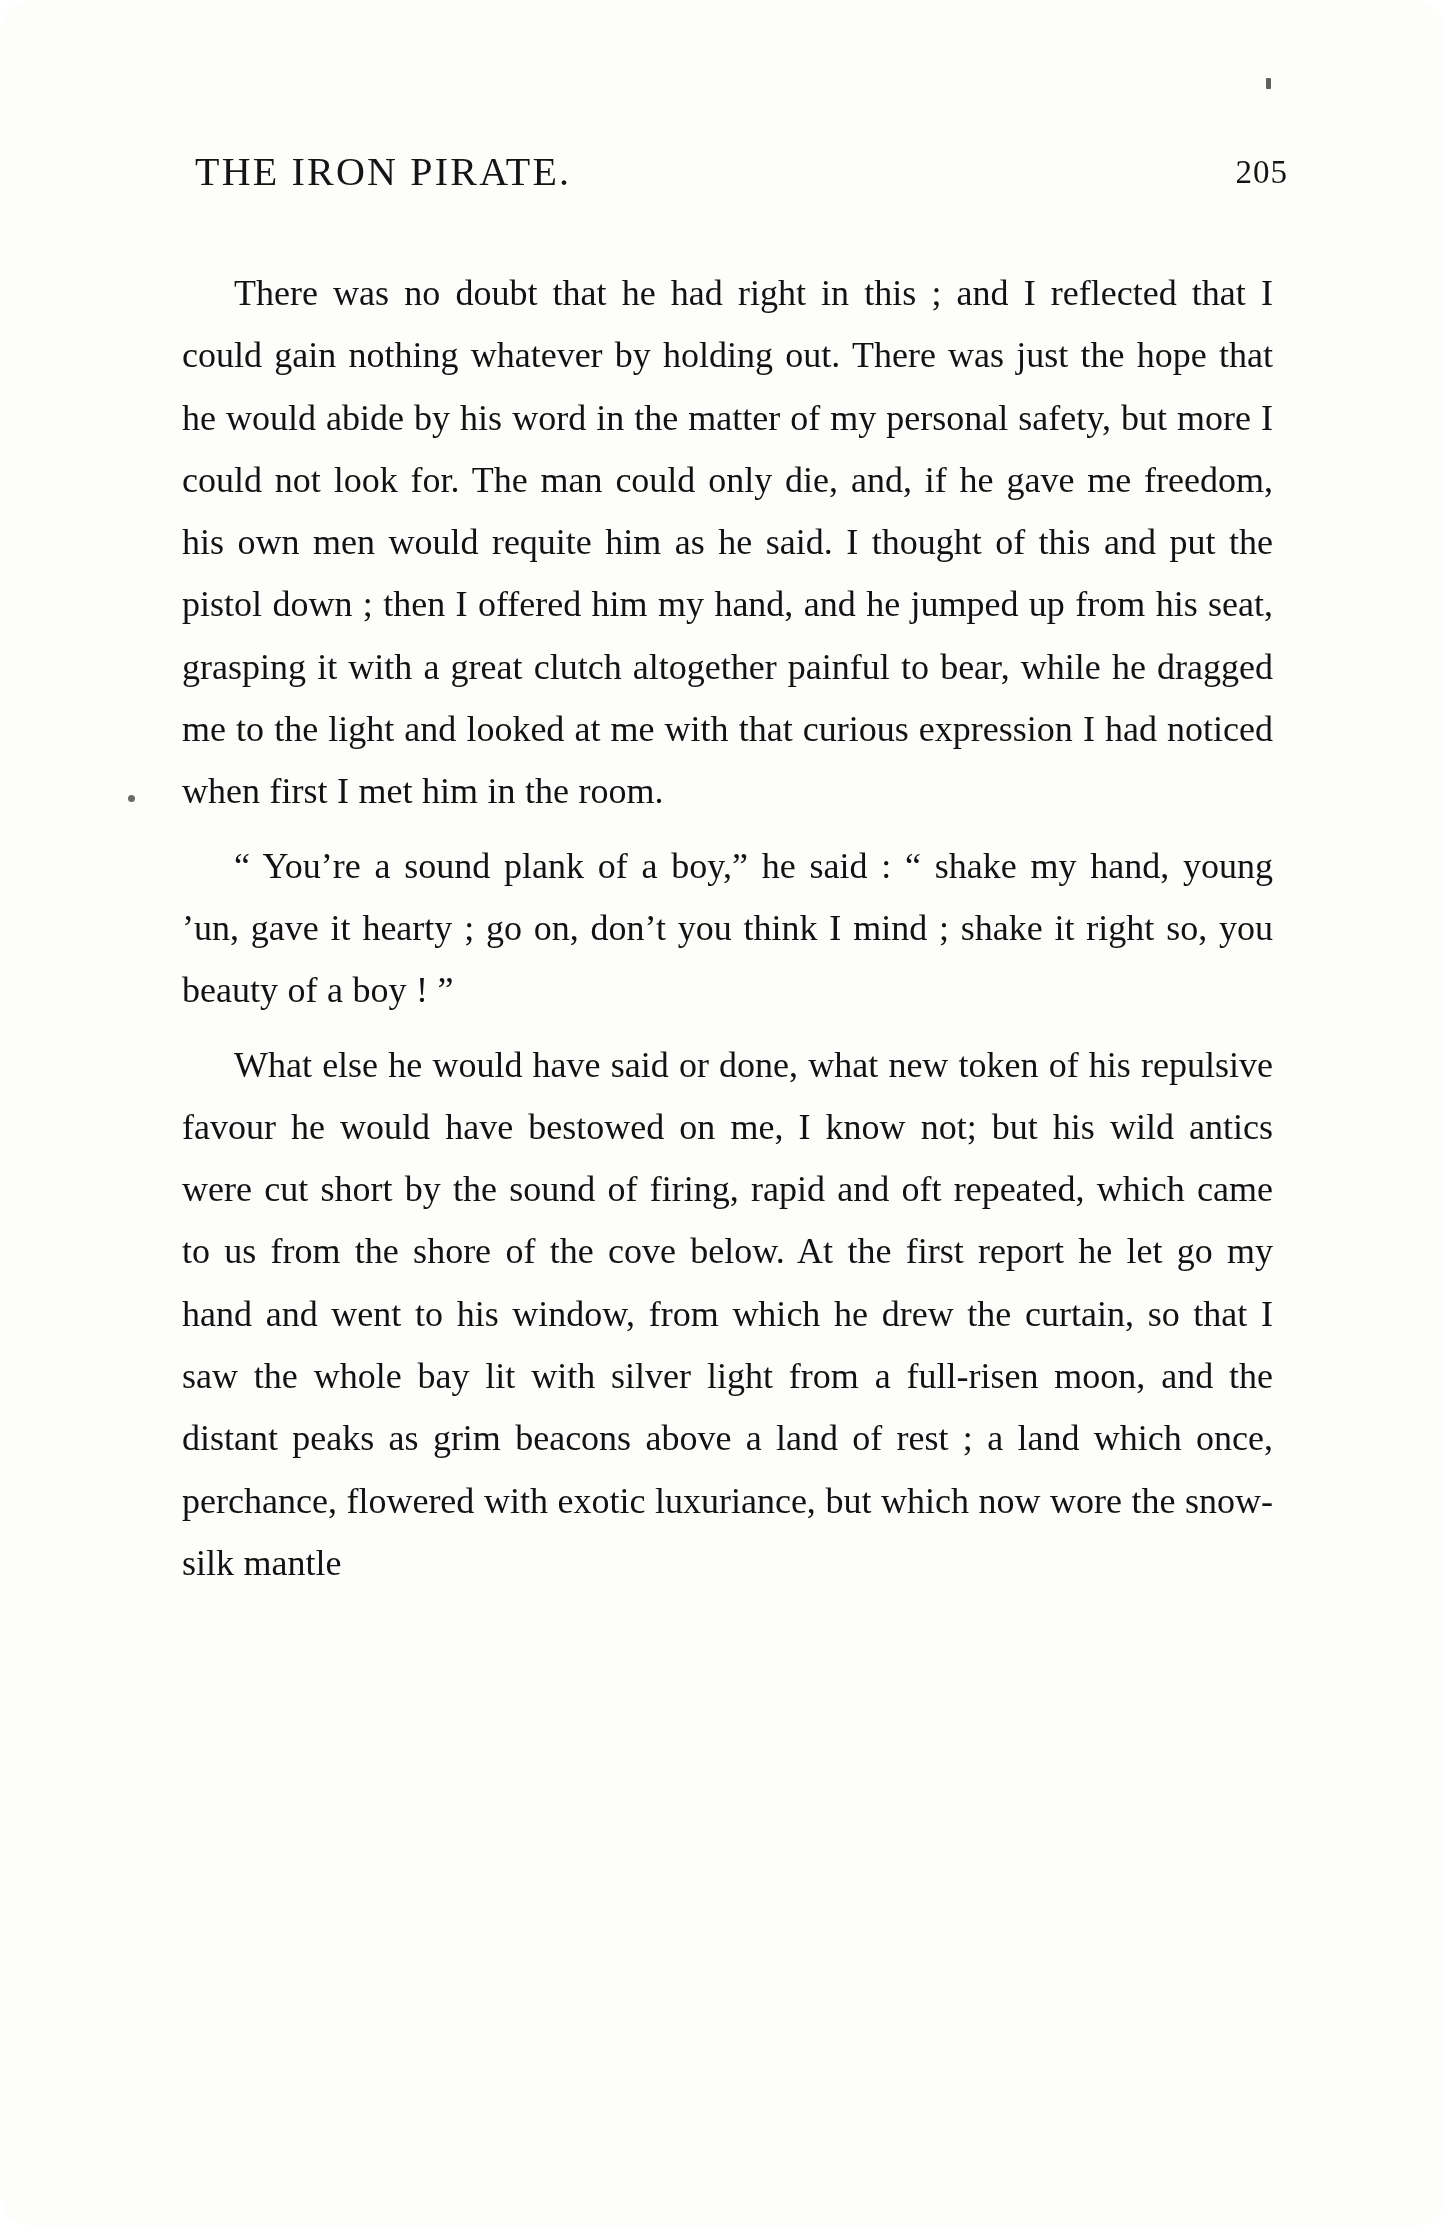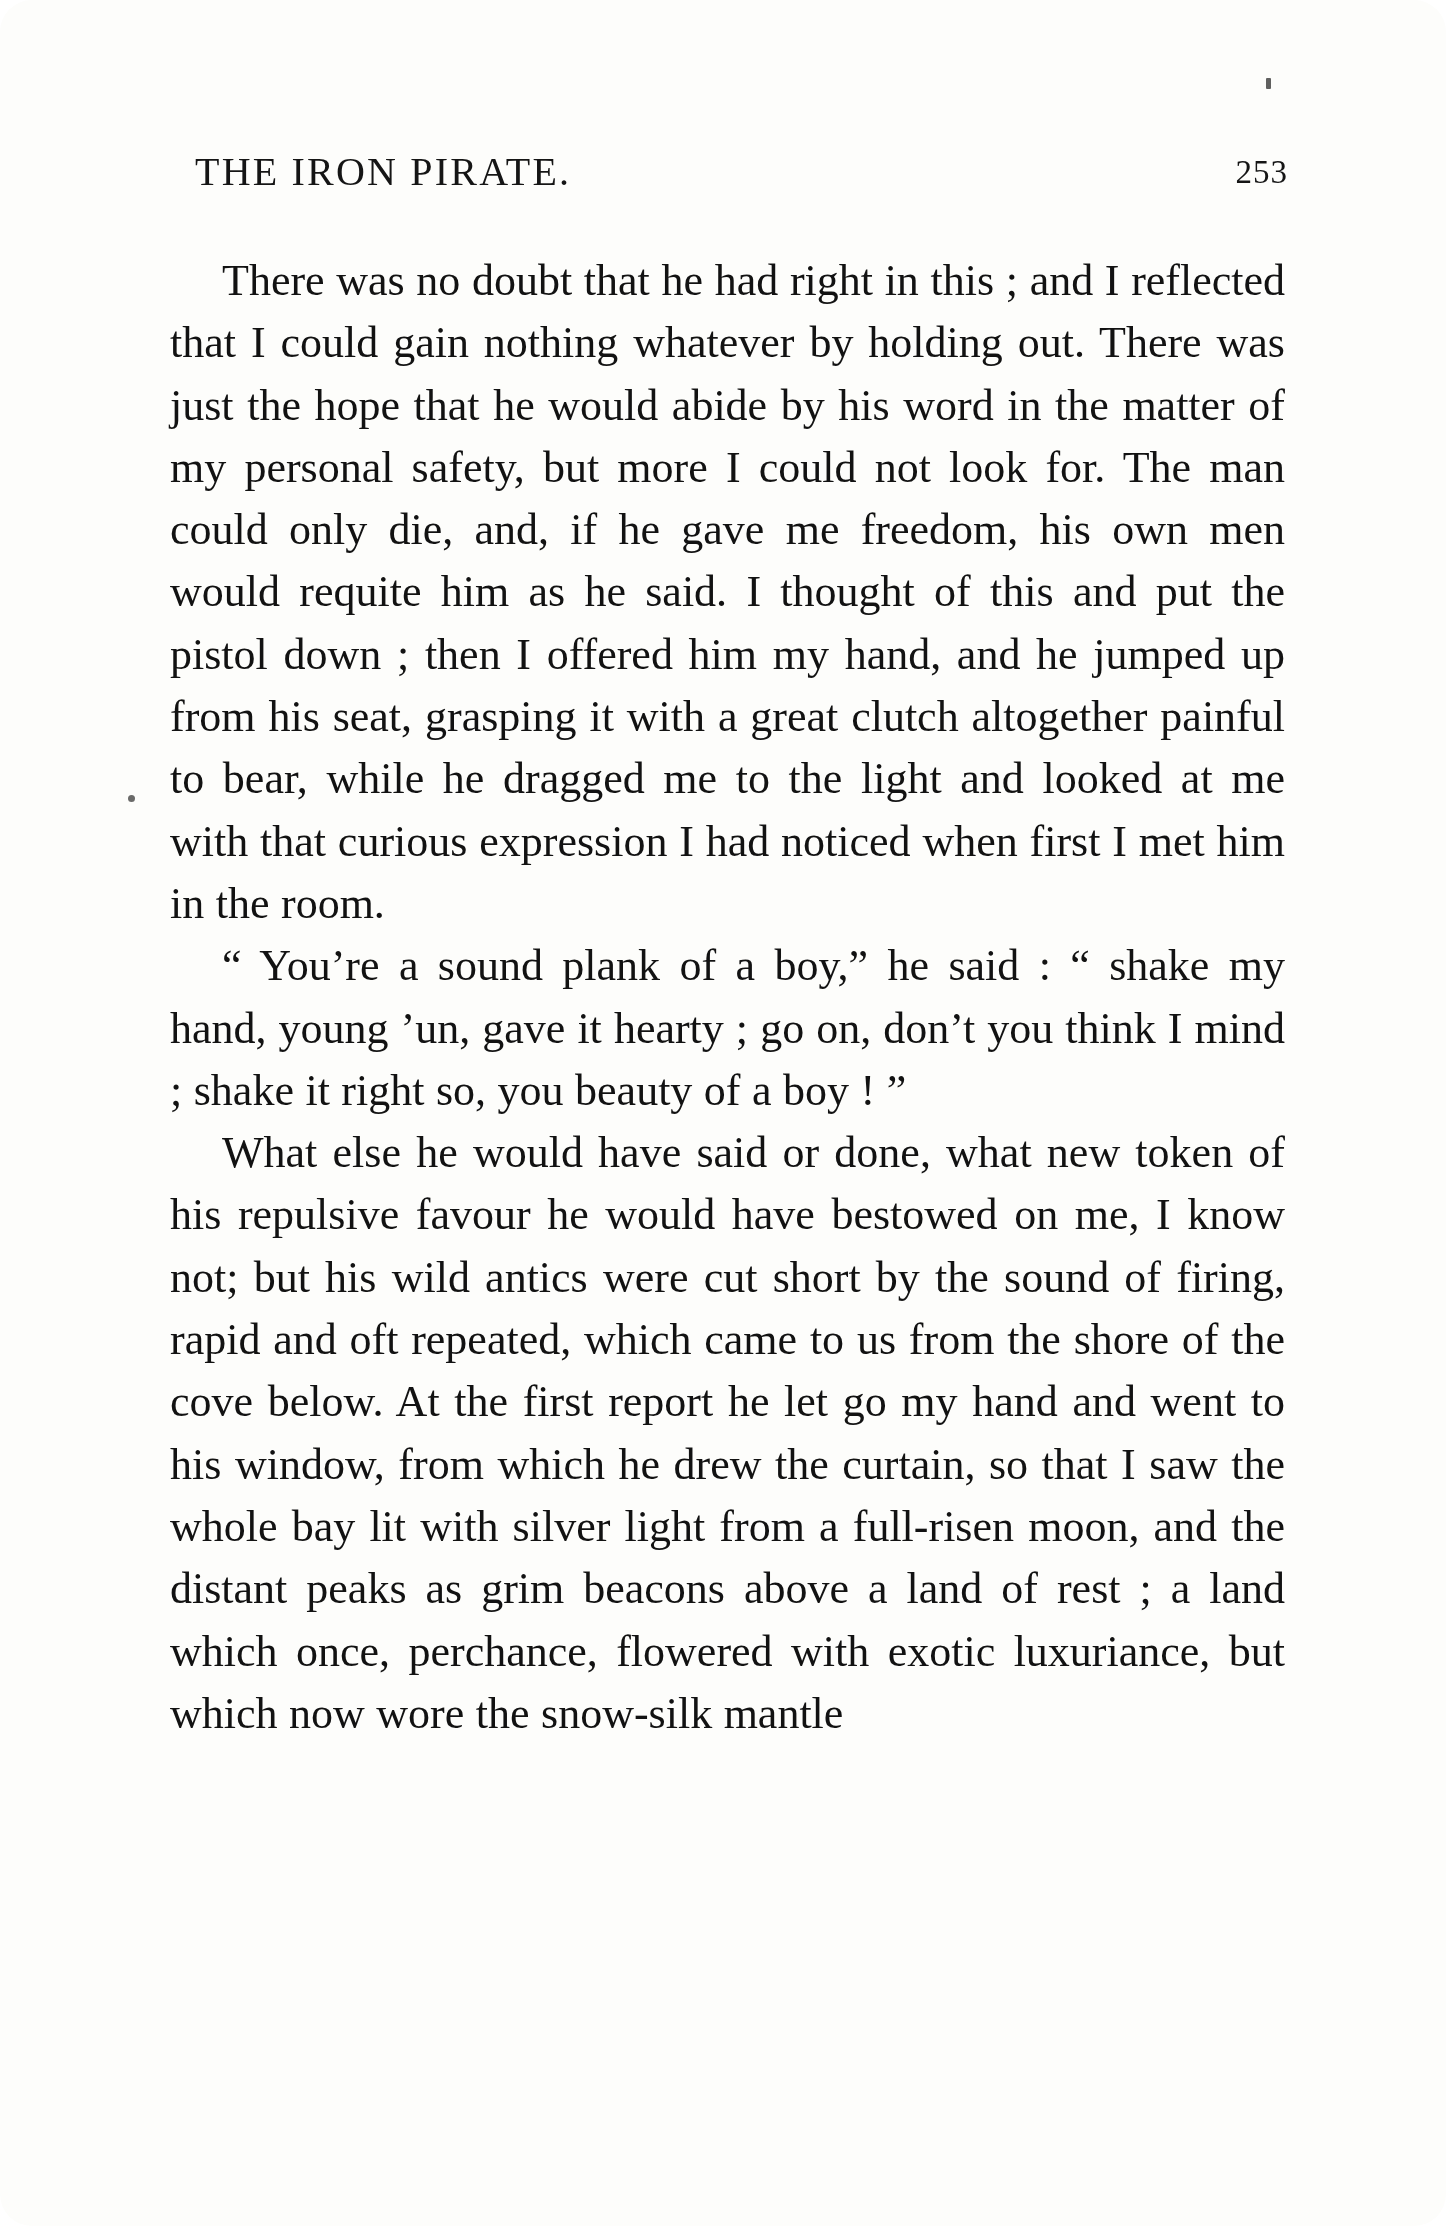--- a/index.html
+++ b/index.html
@@ -69,22 +69,22 @@
     letter-spacing: 1px;
     color: #151515;
   }
   .body-text {
     position: absolute;
     top: 250px;
     left: 170px;
     width: 1115px;
   }
   .para {
-    margin: 0;
-    font-size: 44px;
+    margin: 12px;
+    font-size: 36px;
     line-height: 62.3px;
     text-align: justify;
     text-align-last: left;
     color: #121212;
     word-spacing: 0.5px;
   }
   .para.indent {
     text-indent: 52px;
   }
   .para + .para {
@@ -94,21 +94,21 @@
 </head>
 <body>
 
 <div class="page">
 
   <div class="scan-speck"></div>
   <div class="scan-speck-left"></div>
 
   <div class="header">
     <div class="header-title">THE IRON PIRATE.</div>
-    <div class="header-page">253</div>
+    <div class="header-page">205</div>
   </div>
 
   <div class="body-text">
     <p class="para indent">There was no doubt that he had right in this ; and I reflected that I could gain nothing whatever by holding out. There was just the hope that he would abide by his word in the matter of my personal safety, but more I could not look for. The man could only die, and, if he gave me freedom, his own men would requite him as he said. I thought of this and put the pistol down ; then I offered him my hand, and he jumped up from his seat, grasping it with a great clutch altogether painful to bear, while he dragged me to the light and looked at me with that curious expression I had noticed when first I met him in the room.</p>
     <p class="para indent">“ You’re a sound plank of a boy,” he said : “ shake my hand, young ’un, gave it hearty ; go on, don’t you think I mind ; shake it right so, you beauty of a boy ! ”</p>
     <p class="para indent">What else he would have said or done, what new token of his repulsive favour he would have bestowed on me, I know not; but his wild antics were cut short by the sound of firing, rapid and oft repeated, which came to us from the shore of the cove below. At the first report he let go my hand and went to his window, from which he drew the curtain, so that I saw the whole bay lit with silver light from a full-risen moon, and the distant peaks as grim beacons above a land of rest ; a land which once, perchance, flowered with exotic luxuriance, but which now wore the snow-silk mantle</p>
   </div>
 
 </div>
 

